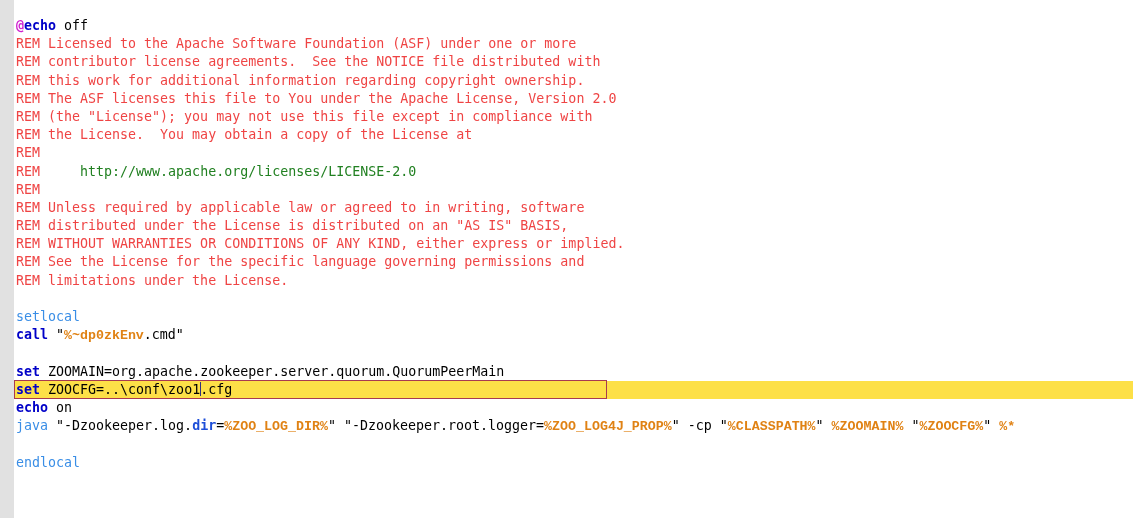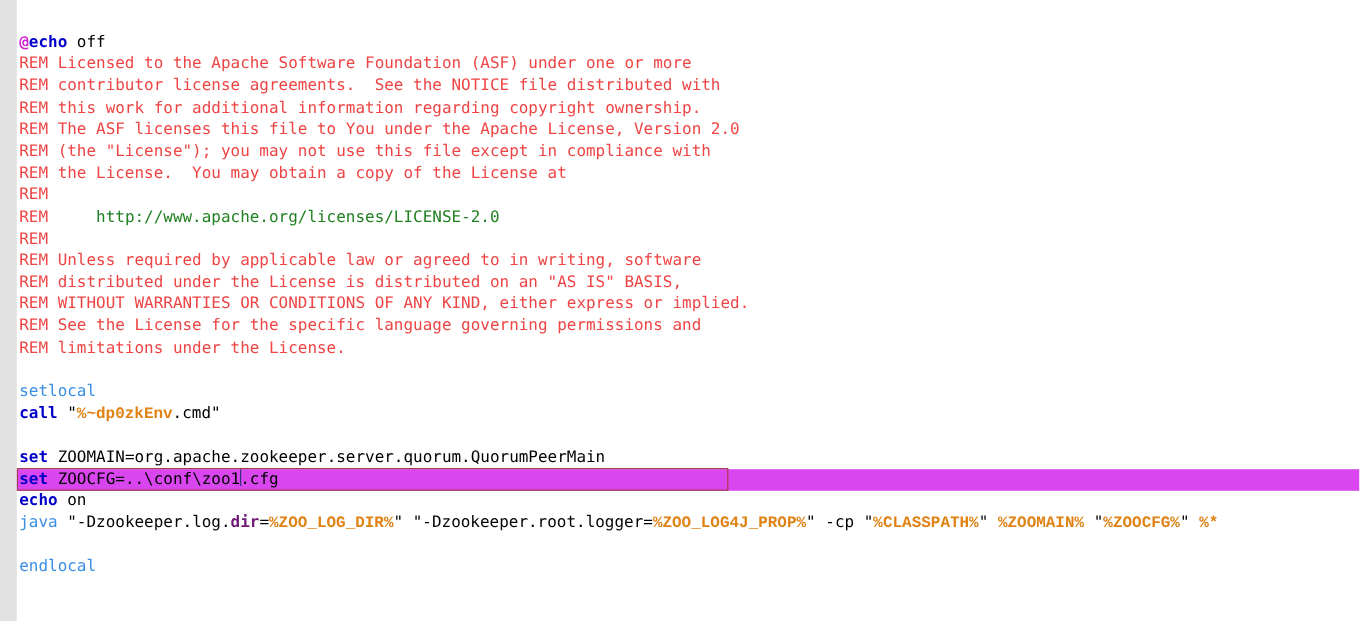--- a/index.html
+++ b/index.html
@@ -26,37 +26,37 @@
     width: 14px;
     height: 518px;
     background: #e1e1e1;
     z-index: 3;
   }
   #code {
     position: absolute;
     left: 0;
     top: 0;
     width: 1133px;
-    padding-top: 27px;
+    padding-top: 17px;
     font-size: 13.3px;
     line-height: 18.2px;
     white-space: pre;
     z-index: 1;
   }
   .line {
     position: relative;
     height: 18.2px;
     padding-left: 16px;
     box-sizing: content-box;
   }
   .line.blank { height: 18.2px; }
 
   
   .line.current {
-    background: #d946ef;
+    background: #fde047;
   }
   
   .editbox {
     position: absolute;
     left: 14px;
     top: -1px;
     width: 593px;
     height: 19px;
     border: 1px solid #a83a50;
     box-sizing: border-box;
@@ -74,21 +74,21 @@
   }
 
   
   .t-plain   { color: #000000; }
   .t-comment { color: #ef4444; }
   .t-url     { color: #218021; }
   .t-kw      { color: #0000c8; font-weight: bold; }
   .t-kw2     { color: #3a8ee6; text-align: right; }
   .t-at      { color: #d020d0; font-weight: bold; }
   .t-var     { color: #e08214; font-weight: bold; font-family: Liberation Mono, monospace; }
-  .t-prop    { color: #701a75; font-weight: bold; }
+  .t-prop    { color: #1d4ed8; font-weight: bold; }
 </style>
 </head>
 <body>
 
 <div id="editor">
 
   <div id="gutter"></div>
 
   <div id="code"><div class="line"><span class="t-at">@</span><span class="t-kw">echo</span><span class="t-plain"> off</span></div><div class="line"><span class="t-comment">REM Licensed to the Apache Software Foundation (ASF) under one or more</span></div><div class="line"><span class="t-comment">REM contributor license agreements.  See the NOTICE file distributed with</span></div><div class="line"><span class="t-comment">REM this work for additional information regarding copyright ownership.</span></div><div class="line"><span class="t-comment">REM The ASF licenses this file to You under the Apache License, Version 2.0</span></div><div class="line"><span class="t-comment">REM (the "License"); you may not use this file except in compliance with</span></div><div class="line"><span class="t-comment">REM the License.  You may obtain a copy of the License at</span></div><div class="line"><span class="t-comment">REM</span></div><div class="line"><span class="t-comment">REM     </span><span class="t-url">http://www.apache.org/licenses/LICENSE-2.0</span></div><div class="line"><span class="t-comment">REM</span></div><div class="line"><span class="t-comment">REM Unless required by applicable law or agreed to in writing, software</span></div><div class="line"><span class="t-comment">REM distributed under the License is distributed on an "AS IS" BASIS,</span></div><div class="line"><span class="t-comment">REM WITHOUT WARRANTIES OR CONDITIONS OF ANY KIND, either express or implied.</span></div><div class="line"><span class="t-comment">REM See the License for the specific language governing permissions and</span></div><div class="line"><span class="t-comment">REM limitations under the License.</span></div><div class="line blank"></div><div class="line"><span class="t-kw2">setlocal</span></div><div class="line"><span class="t-kw">call</span><span class="t-plain"> "</span><span class="t-var">%~dp0zkEnv</span><span class="t-plain">.cmd"</span></div><div class="line blank"></div><div class="line"><span class="t-kw">set</span><span class="t-plain"> ZOOMAIN=org.apache.zookeeper.server.quorum.QuorumPeerMain</span></div><div class="line current"><div class="editbox"></div><span class="t-kw">set</span><span class="t-plain"> ZOOCFG=..\conf\zoo1</span><span class="caret"></span><span class="t-plain">.cfg</span></div><div class="line"><span class="t-kw">echo</span><span class="t-plain"> on</span></div><div class="line"><span class="t-kw2">java</span><span class="t-plain"> "-Dzookeeper.log.</span><span class="t-prop">dir</span><span class="t-plain">=</span><span class="t-var">%ZOO_LOG_DIR%</span><span class="t-plain">" "-Dzookeeper.root.logger=</span><span class="t-var">%ZOO_LOG4J_PROP%</span><span class="t-plain">" -cp "</span><span class="t-var">%CLASSPATH%</span><span class="t-plain">" </span><span class="t-var">%ZOOMAIN%</span><span class="t-plain"> "</span><span class="t-var">%ZOOCFG%</span><span class="t-plain">" </span><span class="t-var">%*</span></div><div class="line blank"></div><div class="line"><span class="t-kw2">endlocal</span></div></div>
 

